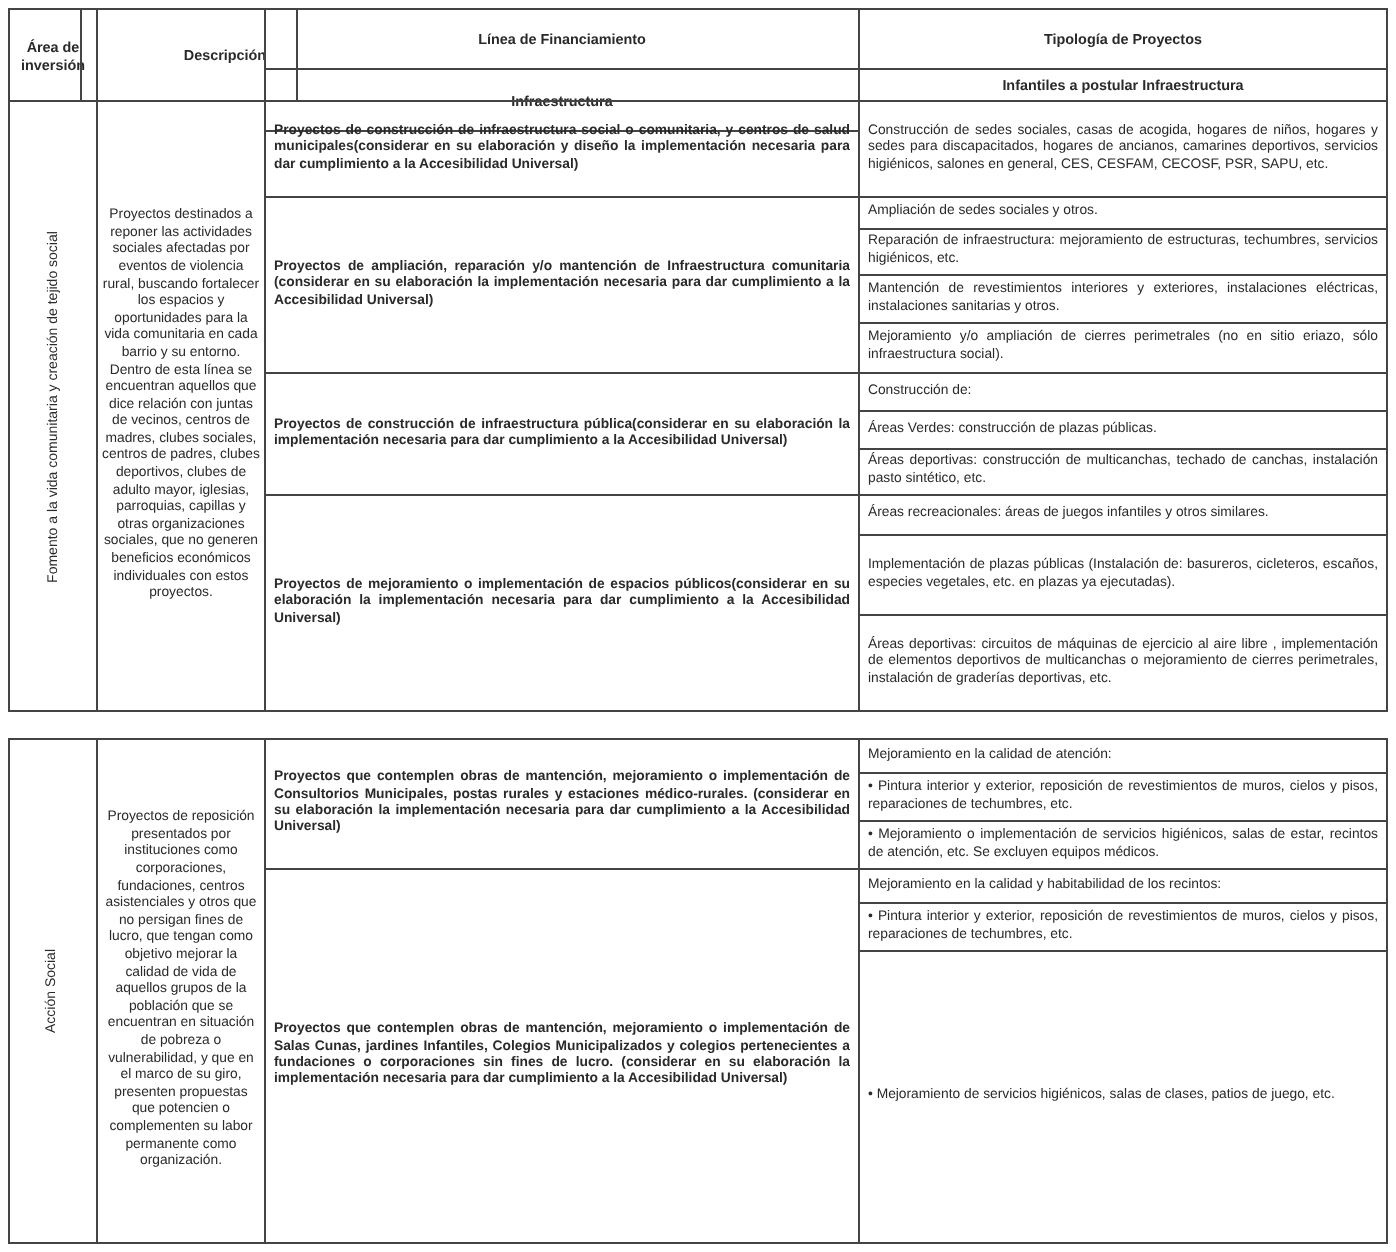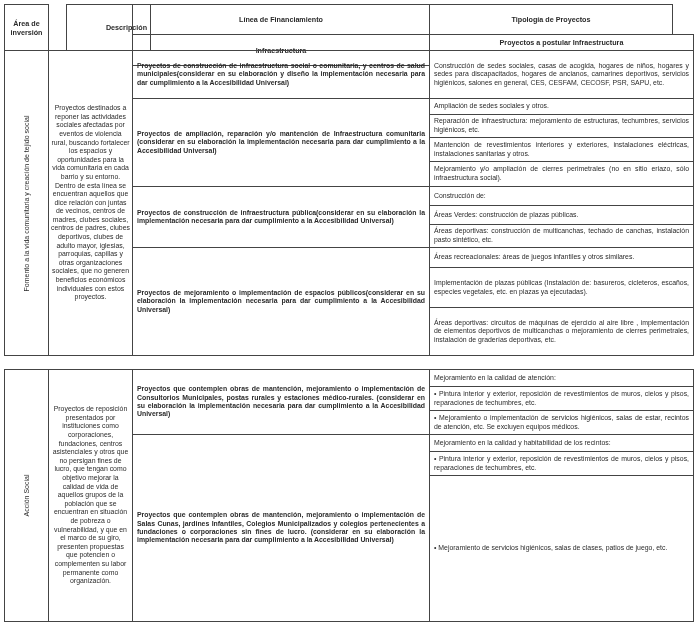--- a/index.html
+++ b/index.html
@@ -15,34 +15,34 @@
   .vert span { display:block; transform:rotate(-90deg); white-space:nowrap; font-size:7px; }
 </style>
 </head>
 <body>
 
 <div>
 
   <div class="abs b hdr" style="left:4px;top:4px;width:45px;height:47px;">
       <span>Área de inversión</span>
     </div>
-  <div class="abs b hdr" style="left:66px;top:4px;width:85px;height:47px;padding-left:36px;">
+  <div class="abs b hdr" style="left:40px;top:4px;width:109px;height:47px;padding-left:36px;">
       <span>Descripción</span>
     </div>
   <div class="abs b hdr" style="left:132px;top:4px;width:298px;height:31px;align-items:center;">
       <span>Línea de Financiamiento</span>
     </div>
   <div class="abs b hdr" style="left:132px;top:34px;width:298px;height:32px;">
       <span>Infraestructura</span>
     </div>
-  <div class="abs b hdr" style="left:429px;top:4px;width:244px;height:31px;">
+  <div class="abs b hdr" style="left:429px;top:4px;width:265px;height:31px;">
       <span>Tipología de Proyectos</span>
     </div>
   <div class="abs b hdr" style="left:429px;top:34px;width:265px;height:17px;">
-      <span>Proyectos a postular Infraestructura</span>
+      <span>Infantiles a postular Infraestructura</span>
     </div>
 
   <div class="abs b vert" style="left:4px;top:50px;width:45px;height:306px;">
       <span>Fomento a la vida comunitaria y creación de tejido social</span>
     </div>
   <div class="abs b desc" style="left:48px;top:50px;width:85px;height:306px;">
       <span>Proyectos destinados a reponer las actividades sociales afectadas por eventos de violencia rural, buscando fortalecer los espacios y oportunidades para la vida comunitaria en cada barrio y su entorno. Dentro de esta línea se encuentran aquellos que dice relación con juntas de vecinos, centros de madres, clubes sociales, centros de padres, clubes deportivos, clubes de adulto mayor, iglesias, parroquias, capillas y otras organizaciones sociales, que no generen beneficios económicos individuales con estos proyectos.</span>
     </div>
 
   <div class="abs b linea" style="left:132px;top:50px;width:298px;height:49px;">

